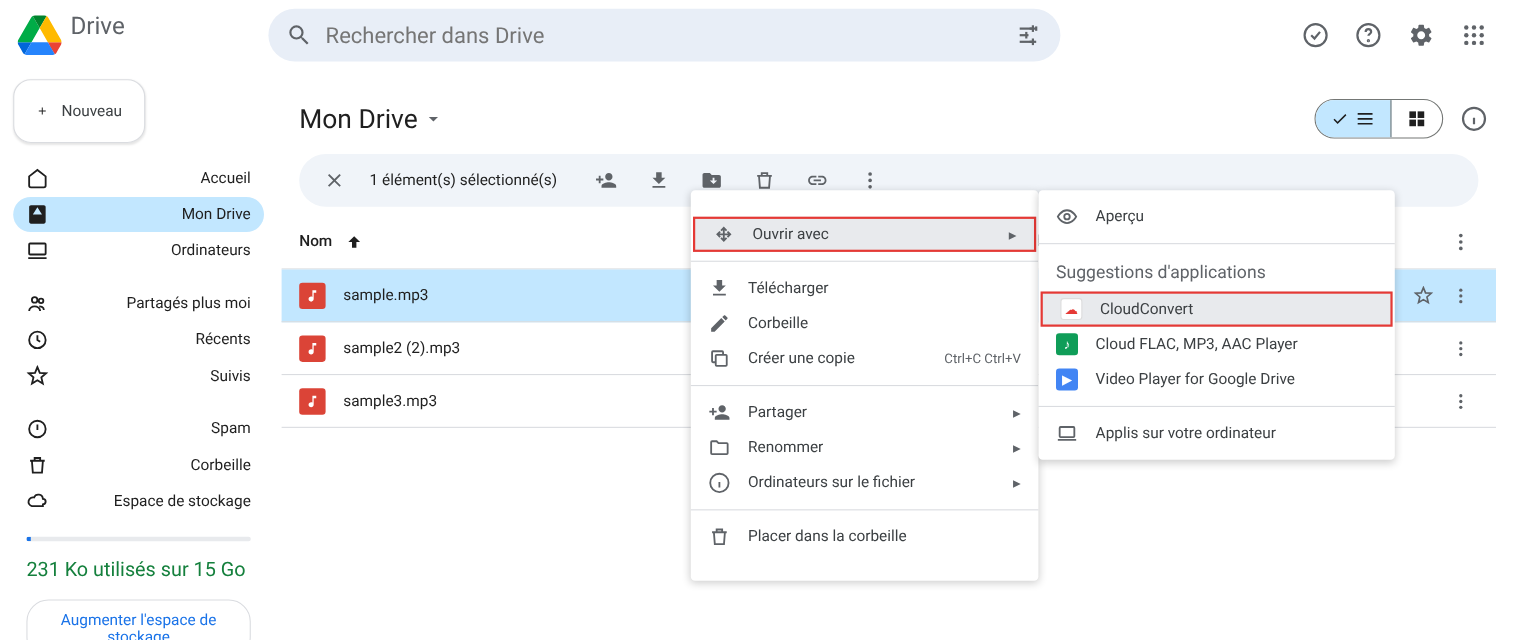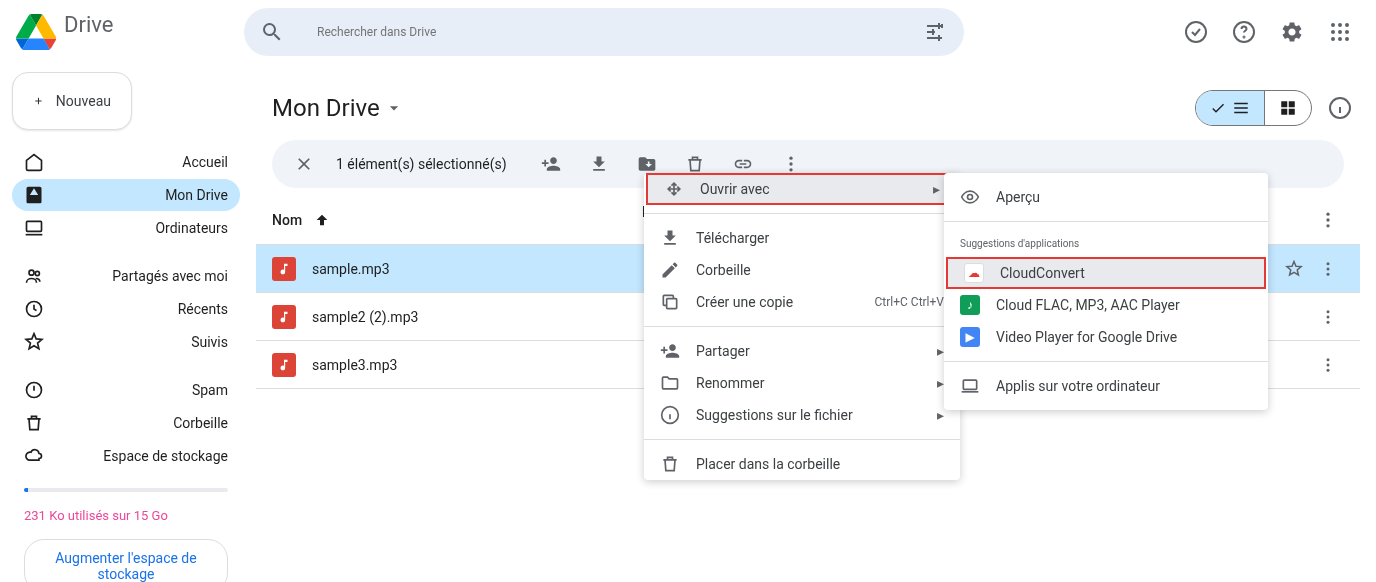--- a/index.html
+++ b/index.html
@@ -3,36 +3,36 @@
 <meta charset="utf-8">
 <style>
 * { margin: 0; padding: 0; box-sizing: border-box; font-family: 'Google Sans', Roboto, Arial, sans-serif; }
 body { width: 1376px; height: 582px; background: #fff; overflow: hidden; font-size: 14px; color: #1f1f1f; }
 
 .header { height: 64px; display: flex; align-items: center; padding: 0 16px; gap: 8px; }
 .logo-area { display: flex; align-items: flex-start; gap: 8px; width: 220px; }
 .logo-svg { width: 40px; height: 40px; }
 .product-name { font-size: 22px; color: #5f6368; }
 .search-bar { flex: 0 0 720px; height: 48px; background: #e8eef7; border-radius: 24px; display: flex; align-items: center; padding: 0 16px; gap: 12px; margin-left: 0; }
-.search-bar input { flex: 1; border: none; background: transparent; font-size: 12px; outline: none; color: #5f6368; margin-left: 21px; }
+.search-bar input { flex: 1; border: none; background: transparent; font-size: 20px; outline: none; color: #5f6368; }
 .search-options { margin-left: auto; }
 .header-icons { margin-left: auto; display: flex; align-items: center; gap: 8px; }
 .icon-btn { width: 40px; height: 40px; border-radius: 50%; display: flex; align-items: center; justify-content: center; cursor: pointer; color: #5f6368; }
 
 .container { display: flex; height: 518px; }
 
 .sidebar { width: 256px; padding: 8px 16px 8px 12px; flex-shrink: 0; }
 .new-btn { display: flex; align-items: center; gap: 12px; padding: 16px 20px; border: 1px solid #dadce0; border-radius: 16px; background: #fff; box-shadow: 0 1px 2px rgba(0,0,0,0.1); margin-bottom: 16px; cursor: pointer; width: 120px; }
 .new-btn span { font-size: 14px; color: #3c4043; }
 .nav-item { display: flex; align-items: center; gap: 14px; padding: 6px 12px; border-radius: 16px; cursor: pointer; color: #1f1f1f; margin: 1px 0; height: 32px; justify-content: space-between; }
 .nav-item.active { background: #c2e7ff; }
 .nav-item .icon { width: 20px; height: 20px; display: flex; align-items: center; justify-content: center; color: #1f1f1f; }
 .nav-item.active .icon { color: #1f1f1f; }
 .nav-group { margin-bottom: 16px; }
-.storage-info { padding: 8px 12px; color: #ec4899; font-size: 13px; }
+.storage-info { padding: 8px 12px; color: #15803d; font-size: 18px; }
 .storage-bar { height: 4px; background: #e8eaed; border-radius: 2px; margin: 8px 12px; overflow: hidden; }
 .storage-bar-fill { height: 100%; width: 2%; background: #1a73e8; }
 .upgrade-btn { margin: 8px 12px; padding: 10px 16px; border: 1px solid #dadce0; border-radius: 20px; color: #1a73e8; text-align: center; cursor: pointer; font-size: 14px; }
 
 .main { flex: 1; padding: 8px 16px 0 0; position: relative; }
 .main-header { display: flex; align-items: center; padding: 16px 0 12px 16px; }
 .breadcrumb { font-size: 24px; display: flex; align-items: center; gap: 4px; }
 .view-toggles { margin-left: auto; display: flex; align-items: center; gap: 8px; }
 .toggle-group { display: flex; border: 1px solid #747775; border-radius: 20px; overflow: hidden; }
 .toggle-btn { padding: 8px 14px; display: flex; align-items: center; gap: 6px; cursor: pointer; }
@@ -54,32 +54,32 @@
 .file-row.selected { background: #c2e7ff; }
 .file-icon { width: 24px; height: 24px; background: #db4437; border-radius: 3px; display: flex; align-items: center; justify-content: center; margin-right: 16px; flex-shrink: 0; }
 .file-icon svg { fill: #fff; }
 .file-name { flex: 0 0 330px; }
 .file-row .col-owner { color: #5f6368; }
 .file-row .col-modified { color: #5f6368; }
 .file-row .col-size { color: #5f6368; }
 .row-actions { display: flex; gap: 2px; flex:1; justify-content: flex-end; }
 .row-action-icon { width: 32px; height: 32px; display: flex; align-items: center; justify-content: center; color: #5f6368; cursor: pointer; border-radius: 50%; }
 
-.context-menu { position: absolute; left: 644px; top: 173px; width: 316px; background: #fff; border-radius: 4px; box-shadow: 0 2px 8px rgba(0,0,0,0.2); padding: 0 0; z-index: 10; }
+.context-menu { position: absolute; left: 628px; top: 173px; width: 316px; background: #fff; border-radius: 4px; box-shadow: 0 2px 8px rgba(0,0,0,0.2); padding: 24px 0; z-index: 10; }
 .menu-item { display: flex; align-items: center; padding: 8px 16px; gap: 16px; cursor: pointer; color: #3c4043; height: 32px; position: relative; }
 .menu-item.highlighted { background: #e8eaed; }
 .menu-item .mi-icon { width: 20px; height: 20px; display: flex; align-items: center; justify-content: center; color: #5f6368; }
 .menu-item .mi-shortcut { margin-left: auto; color: #5f6368; font-size: 12px; }
 .menu-item .mi-arrow { margin-left: auto; color: #5f6368; }
 .menu-divider { height: 1px; background: #dadce0; margin: 8px 0; }
 .red-box { border: 2px solid #e53935; }
 .menu-item.red-box { margin: 0 2px; }
 
 .submenu { position: absolute; left: 944px; top: 173px; width: 324px; background: #fff; border-radius: 4px; box-shadow: 0 2px 8px rgba(0,0,0,0.2); padding: 8px 0; z-index: 11; }
-.submenu-header { padding: 8px 16px; color: #5f6368; font-size: 10px; }
+.submenu-header { padding: 8px 16px; color: #5f6368; font-size: 16px; }
 .submenu .app-icon { width: 20px; height: 20px; border-radius: 3px; display: flex; align-items: center; justify-content: center; font-size: 12px; }
 .cloudconvert-icon { background: #fff; border: 1px solid #ddd; color: #e53935; }
 .flac-icon { background: #0f9d58; color: #fff; border-radius: 50%; }
 .video-icon { background: #4285f4; color: #fff; }
 
 svg { display: block; }
 </style>
 </head>
 <body>
 
@@ -197,21 +197,21 @@
     </div>
     <div class="nav-group">
       <div class="nav-item">
           <span class="icon">
             <svg width="20" height="20" viewBox="0 0 24 24" fill="none" stroke="currentColor" stroke-width="2">
               <circle cx="9" cy="8" r="3"></circle>
               <circle cx="16" cy="9" r="2.5"></circle>
               <path d="M3 20c0-3 3-5 6-5s6 2 6 5M14 15c2 0 5 1 5 4"></path>
             </svg>
           </span>
-          <span>Partagés avec moi</span>
+          <span>Partagés plus moi</span>
         </div>
       <div class="nav-item">
           <span class="icon">
             <svg width="20" height="20" viewBox="0 0 24 24" fill="none" stroke="currentColor" stroke-width="2">
               <circle cx="12" cy="12" r="9"></circle>
               <path d="M12 7v5l3 2"></path>
             </svg>
           </span>
           <span>Récents</span>
         </div>
@@ -504,21 +504,21 @@
     <span>Renommer</span>
     <span class="mi-arrow">▸</span>
   </div>
   <div class="menu-item">
     <span class="mi-icon">
         <svg width="20" height="20" viewBox="0 0 24 24" fill="none" stroke="#5f6368" stroke-width="2">
           <circle cx="12" cy="12" r="10"></circle>
           <path d="M12 11v6M12 7h.01"></path>
         </svg>
       </span>
-    <span>Suggestions sur le fichier</span>
+    <span>Ordinateurs sur le fichier</span>
     <span class="mi-arrow">▸</span>
   </div>
   <div class="menu-divider"></div>
   <div class="menu-item">
     <span class="mi-icon">
         <svg width="20" height="20" viewBox="0 0 24 24" fill="none" stroke="#5f6368" stroke-width="2">
           <path d="M4 7h16M9 7V4h6v3M6 7l1 13h10l1-13"></path>
         </svg>
       </span>
     <span>Placer dans la corbeille</span>

